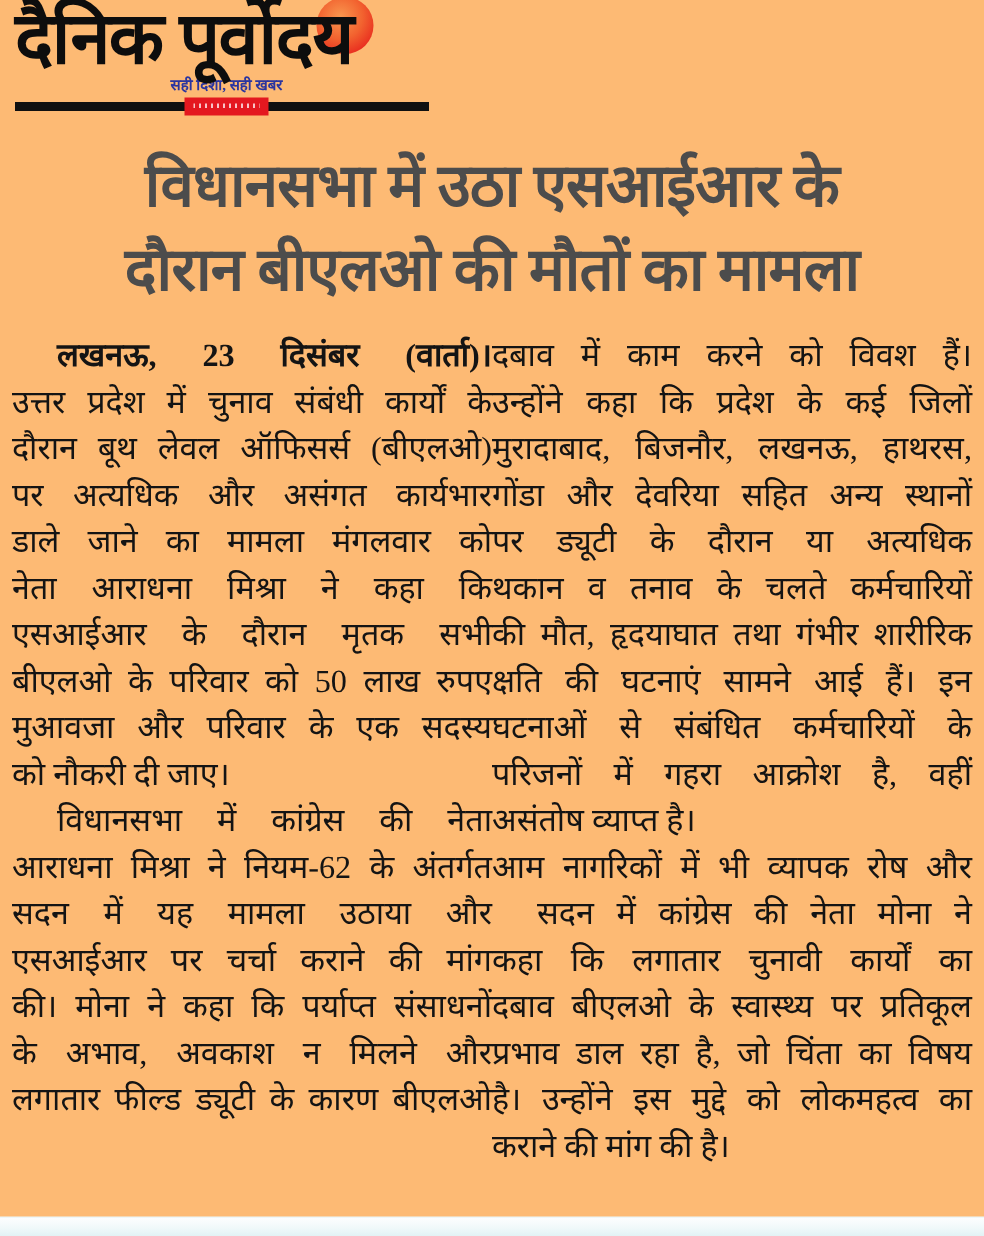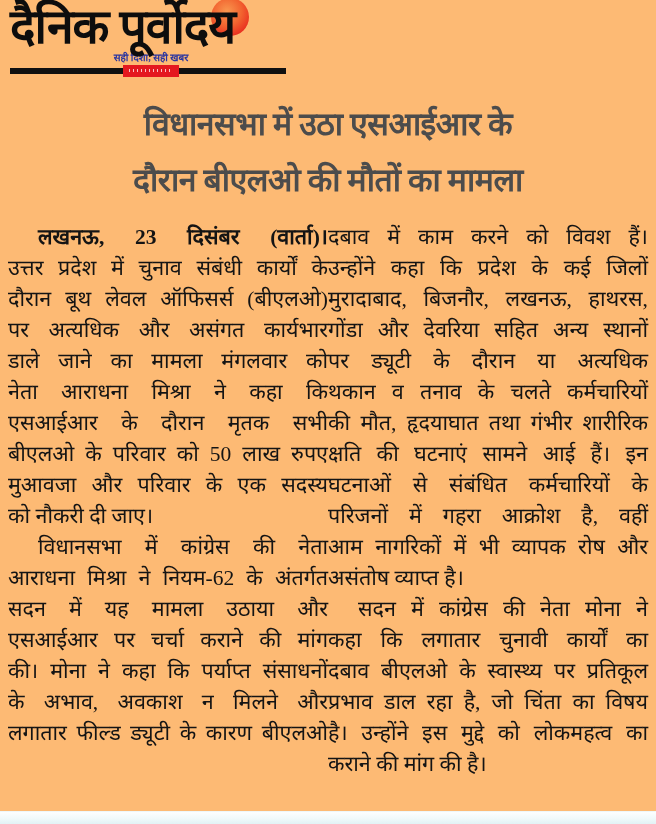--- a/index.html
+++ b/index.html
@@ -19,21 +19,21 @@
   .masthead-title{position:relative;z-index:1;margin:0;font-size:48px;line-height:50px;font-weight:800;
     color:var(--masthead_text);letter-spacing:-1px;white-space:nowrap;}
   .masthead-tagline{width:282px;text-align:center;font-size:10px;font-weight:bold;color:var(--tagline);
     margin-top:0;line-height:12px;}
   .masthead-rule{position:relative;margin-top:4px;width:276px;height:6px;background:var(--rule);}
   .ribbon-badge{position:absolute;left:113px;top:-3px;width:56px;height:12px;background:var(--badge);
     background-image:repeating-linear-gradient(90deg, rgba(255,255,255,0.75) 0 1px, rgba(255,255,255,0) 1px 4px);
     background-size:44px 3px;background-position:6px 4px;background-repeat:no-repeat;}
 
   
-  .headline{margin:22px 6px 14px 6px;text-align:center;font-size:32px;line-height:56px;font-weight:800;
+  .headline{margin:22px 6px 14px 6px;text-align:center;font-size:40px;line-height:56px;font-weight:800;
     color:var(--headline);letter-spacing:-0.5px;}
 
   
   .article{display:flex;padding:0 8px;margin-top:10px;}
   .col{flex:1 1 0;min-width:0;}
   .line{font-size:21.5px;line-height:31px;color:var(--body_text);
     text-align:justify;text-align-last:justify;white-space:normal;}
   .line.indent{text-indent:30px;}
   .line.end{text-align-last:left;}
   .line.bold{font-weight:bold;}
@@ -90,22 +90,22 @@
     <div class="line">दबाव में काम करने को विवश हैं।</div>
         <div class="line">उन्होंने कहा कि प्रदेश के कई जिलों</div>
         <div class="line">मुरादाबाद, बिजनौर, लखनऊ, हाथरस,</div>
         <div class="line">गोंडा और देवरिया सहित अन्य स्थानों</div>
         <div class="line">पर ड्यूटी के दौरान या अत्यधिक</div>
         <div class="line">थकान व तनाव के चलते कर्मचारियों</div>
         <div class="line">की मौत, हृदयाघात तथा गंभीर शारीरिक</div>
         <div class="line">क्षति की घटनाएं सामने आई हैं। इन</div>
         <div class="line">घटनाओं से संबंधित कर्मचारियों के</div>
         <div class="line">परिजनों में गहरा आक्रोश है, वहीं</div>
+        <div class="line end">असंतोष व्याप्त है।</div>
         <div class="line">आम नागरिकों में भी व्यापक रोष और</div>
-        <div class="line end">असंतोष व्याप्त है।</div>
         <div class="line indent">सदन में कांग्रेस की नेता मोना ने</div>
         <div class="line">कहा कि लगातार चुनावी कार्यों का</div>
         <div class="line">दबाव बीएलओ के स्वास्थ्य पर प्रतिकूल</div>
         <div class="line">प्रभाव डाल रहा है, जो चिंता का विषय</div>
         <div class="line">है। उन्होंने इस मुद्दे को लोकमहत्व का</div>
         <div class="line end">कराने की मांग की है।</div>
       </div>
   </main>
 
   <footer class="bottom-strip"></footer>

